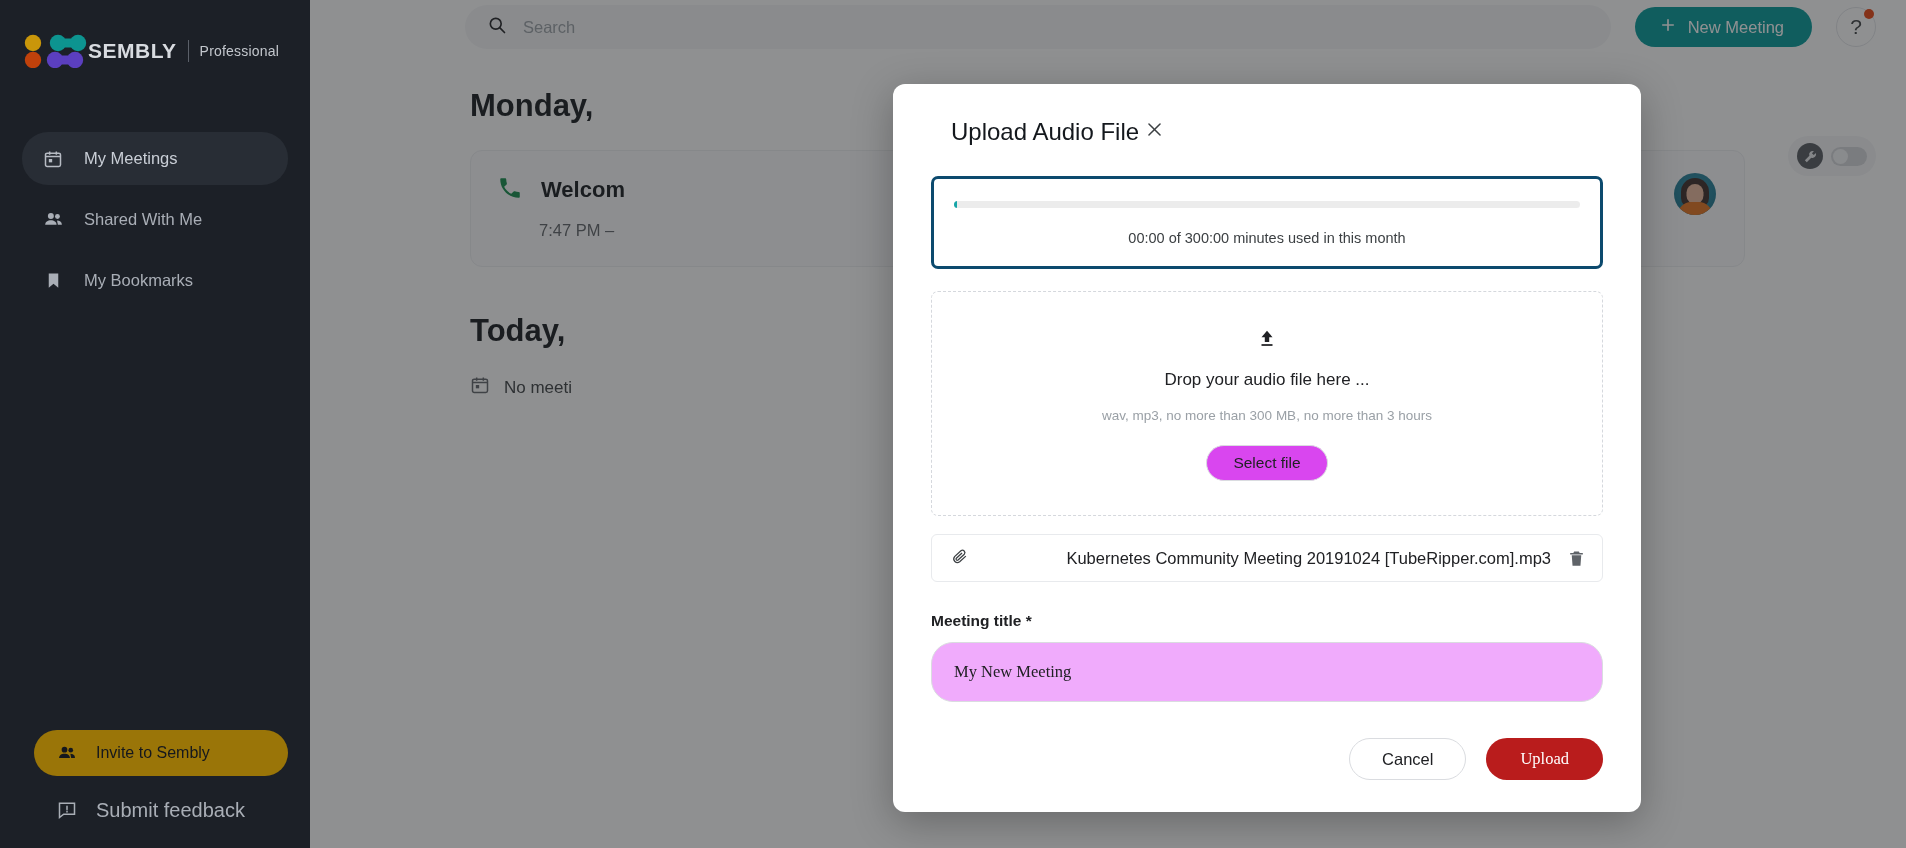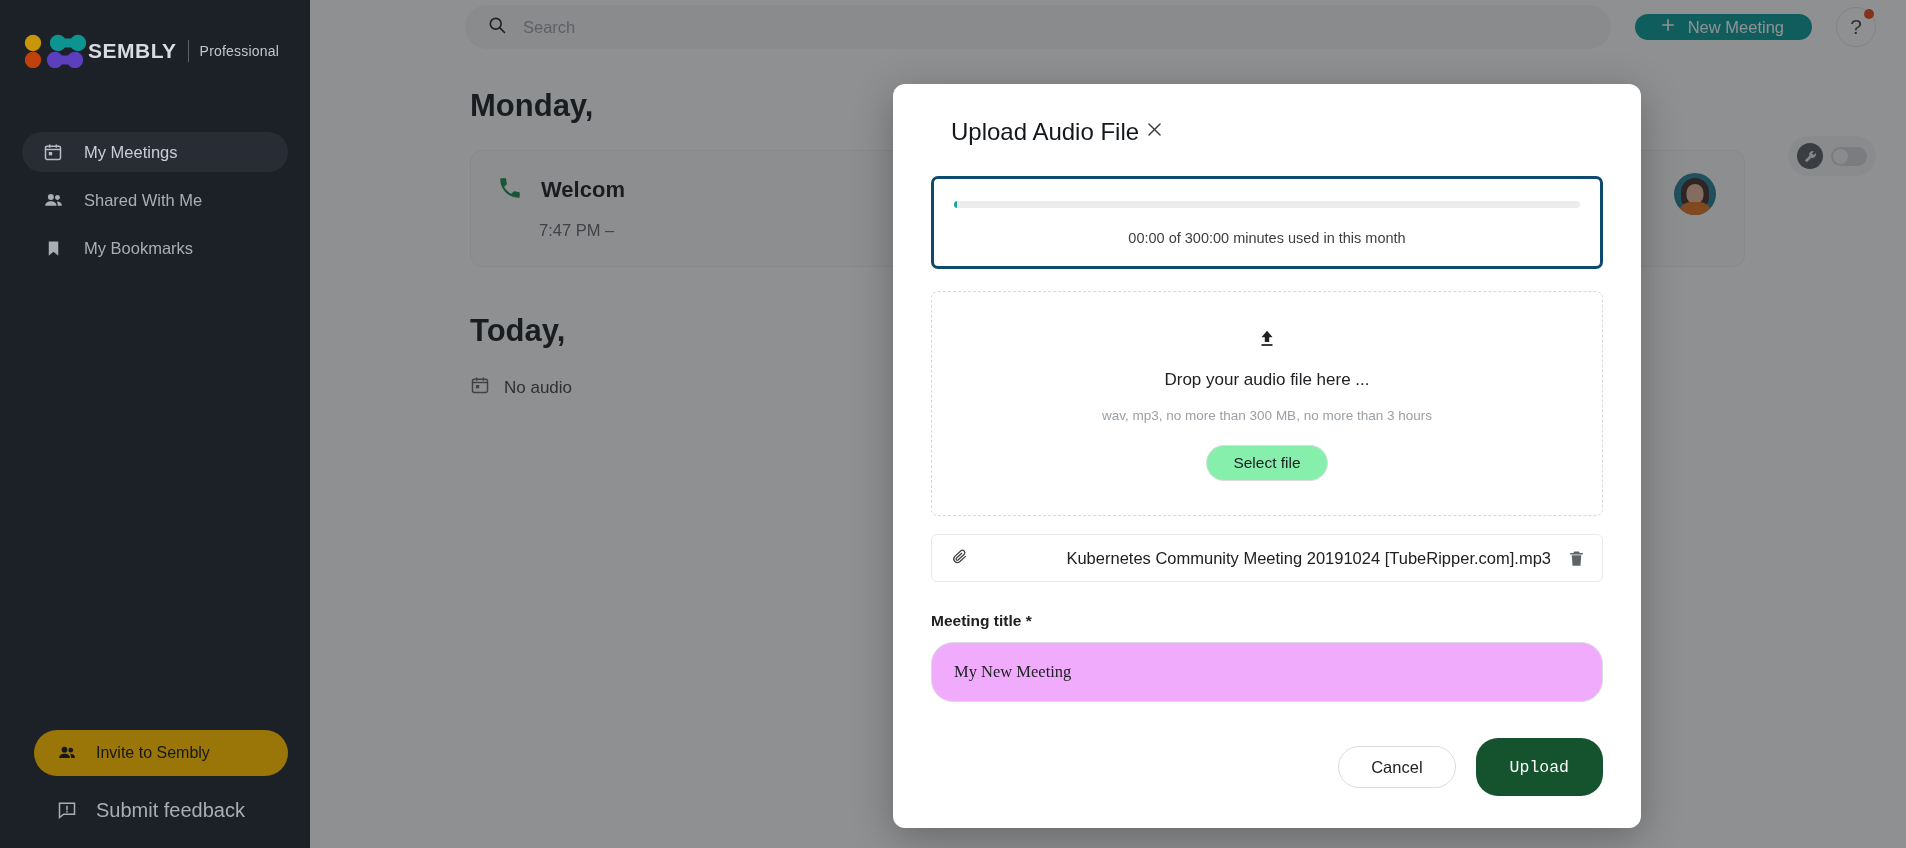--- a/index.html
+++ b/index.html
@@ -39,21 +39,21 @@
   .logo-sembly {
     font-size: 21px; font-weight: bold; letter-spacing: 0.5px;
     color: #d8dbe0;
   }
   .logo-sep { width: 1px; height: 22px; background: #5b6069; }
   .logo-pro { font-size: 14px; color: #c3c7cd; letter-spacing: .2px; }
 
   .nav { margin-top: 62px; padding: 0 22px; }
   .nav-item {
     display: flex; align-items: center; gap: 20px;
-    height: 40px;
+    height: 53px;
     padding: 0 20px;
     border-radius: 26px;
     font-size: 16.5px;
     color: #a9aeb6;
     margin-bottom: 8px;
     cursor: pointer;
   }
   .nav-item.active { background: #282d35; color: #c9ced6; }
   .nav-ico { width: 22px; height: 22px; display:flex; align-items:center; justify-content:center; flex:0 0 22px; }
   .nav-ico svg { display:block; }
@@ -104,21 +104,21 @@
     height: 44px;
     background: #f4f5f7;
     border-radius: 24px;
     display: flex; align-items: center;
     padding: 0 22px;
     gap: 16px;
     cursor: text;
   }
   .search-placeholder { color: #9aa0a6; font-size: 16.5px; }
   .new-meeting-btn {
-    height: 26px;
+    height: 40px;
     background: #009999;
     color: #ffffff;
     border-radius: 24px;
     display: flex; align-items: center; justify-content: center;
     gap: 11px;
     padding: 0 28px 0 24px;
     font-size: 16.5px;
     cursor: pointer;
     white-space: nowrap;
   }
@@ -269,21 +269,21 @@
     margin-bottom: 18px;
   }
   .dz-icon { margin-bottom: 20px; display:flex; justify-content:center; }
   .dz-title { font-size: 17px; color: #202124; margin-bottom: 18px; }
   .dz-sub { font-size: 13.5px; color: #9aa0a6; margin-bottom: 22px; }
   .select-file-btn {
     display: inline-flex; align-items: center; justify-content: center;
     height: 36px; padding: 16px 26px;
     border: 1px solid #dadce0;
     border-radius: 20px;
-    background: #86efac;
+    background: #d946ef;
     font-size: 15.5px; color: #202124;
     cursor: pointer;
   }
 
   .file-row {
     border: 1px solid #e8eaed;
     border-radius: 6px;
     height: 48px;
     display: flex; align-items: center;
     padding: 0 16px 0 18px;
@@ -312,24 +312,24 @@
     gap: 20px;
     margin-top: 36px;
   }
   .btn-cancel {
     height: 42px; padding: 0 32px;
     border: 1px solid #dadce0; border-radius: 22px;
     background: #ffffff; color: #202124; font-size: 16.5px;
     cursor: pointer; font-family: "Liberation Sans", sans-serif;
   }
   .btn-upload {
-    height: 58px; padding: 0 34px;
+    height: 42px; padding: 0 34px;
     border: none; border-radius: 22px;
-    background: #14532d; color: #ffffff; font-size: 16.5px;
-    cursor: pointer; font-family: Liberation Mono, monospace;
+    background: #b91c1c; color: #ffffff; font-size: 16.5px;
+    cursor: pointer; font-family: Liberation Serif, serif;
   }
 </style>
 </head>
 <body>
 
 <div class="app">
 
   <aside class="sidebar">
 
     <div class="logo-row">
@@ -458,21 +458,21 @@
 
       <div class="day-heading">Today,</div>
       <div class="no-meetings">
         <span>
           <svg width="20" height="20" viewBox="0 0 24 24" fill="none" stroke="#5f6368" stroke-width="1.8">
             <rect x="3" y="5" width="18" height="16" rx="2"></rect>
             <path d="M3 9h18M8 3v4M16 3v4"></path>
             <rect x="7" y="12" width="4" height="4" fill="#5f6368" stroke="none"></rect>
           </svg>
         </span>
-        <span>No audio</span>
+        <span>No meeti</span>
       </div>
 
       <div class="tool-toggle-group">
         <span class="tool-circle">
           <svg width="15" height="15" viewBox="0 0 24 24" fill="#e8eaed">
             <path d="M20.5 6.5a5.6 5.6 0 0 1-7.3 7.3L6 21l-3-3 7.2-7.2A5.6 5.6 0 0 1 17.5 3.5l-3.2 3.2 2.9 2.9z"></path>
           </svg>
         </span>
         <span class="toggle-track">
           <span class="toggle-knob"></span>

